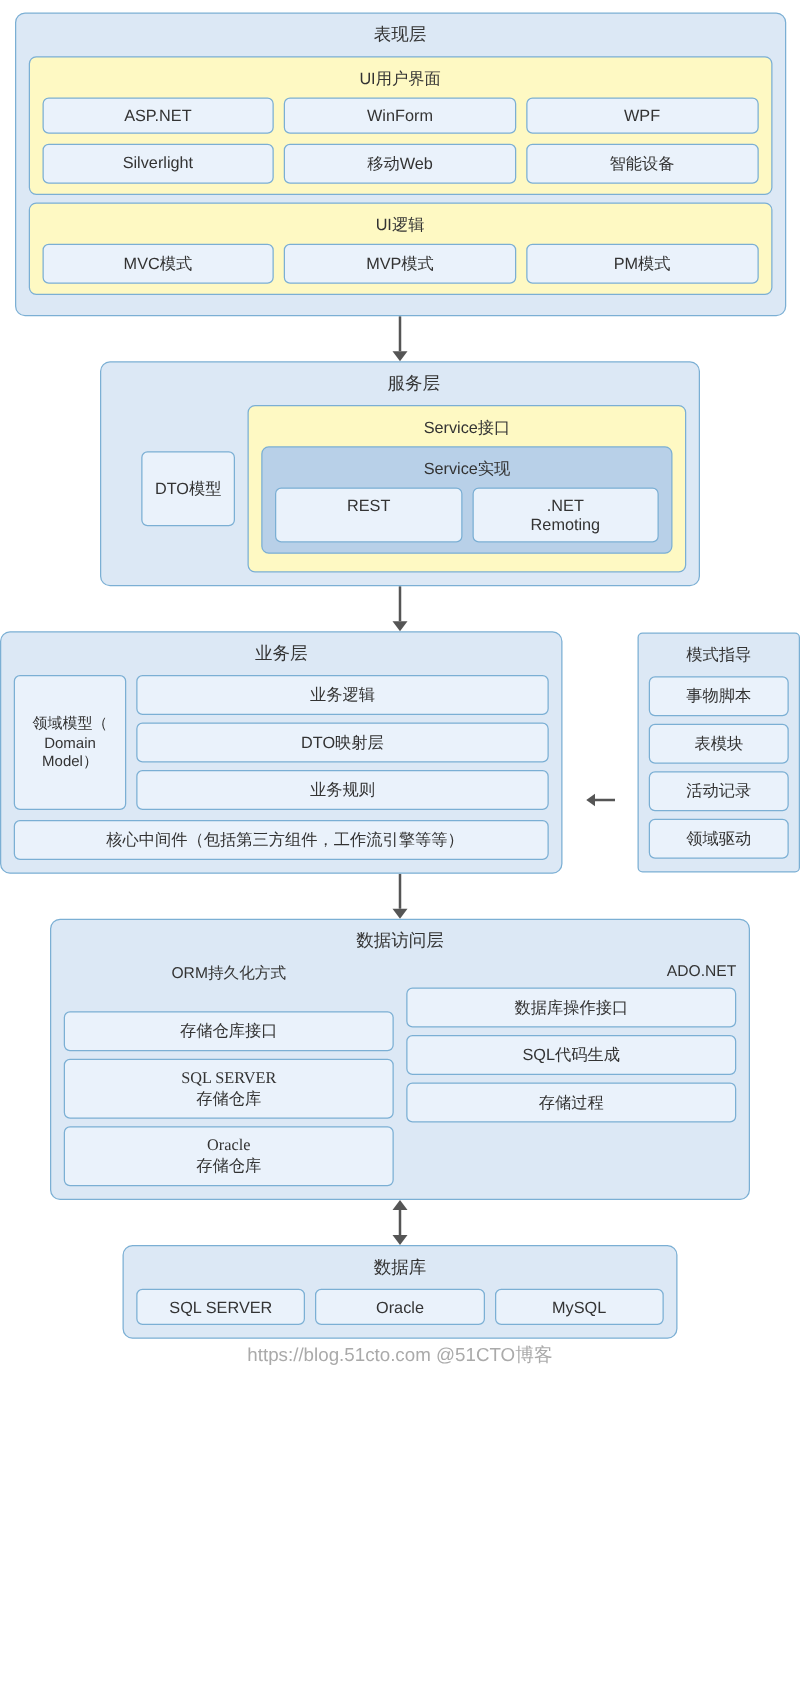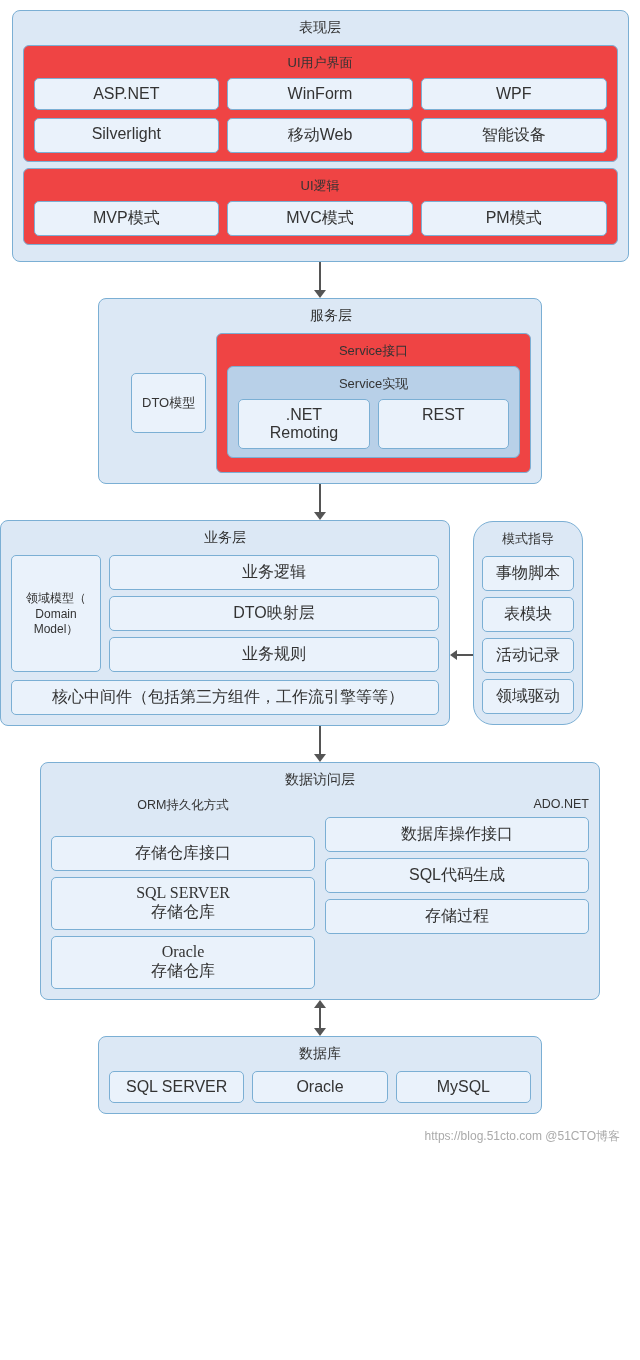--- a/index.html
+++ b/index.html
@@ -35,40 +35,40 @@
       text-align: center;
       font-size: 14px;
       margin-bottom: 8px;
       color: #333;
     }
 
     
     .inner-box {
       border: 1.5px solid #7bafd4;
       border-radius: 6px;
-      background: #ef4444;
+      background: #fef9c3;
       padding: 8px 10px;
       margin-bottom: 6px;
     }
 
     .inner-box-title {
       text-align: center;
       font-size: 13px;
       margin-bottom: 6px;
       color: #333;
     }
 
     
     .item-box {
       border: 1.5px solid #7bafd4;
       border-radius: 5px;
       background: #eaf2fb;
       padding: 6px 10px;
       text-align: center;
-      font-size: 16px;
+      font-size: 13px;
       color: #333;
       min-width: 70px;
     }
 
     
     .grid-3 {
       display: grid;
       grid-template-columns: repeat(3, 1fr);
       gap: 8px;
     }
@@ -97,24 +97,24 @@
     .arrow-head {
       width: 0;
       height: 0;
       border-left: 6px solid transparent;
       border-right: 6px solid transparent;
       border-top: 8px solid #555;
     }
 
     .side-panel {
       border: 1.5px solid #7bafd4;
-      border-radius: 20px;
+      border-radius: 4px;
       background: #dce8f5;
       padding: 8px 8px 10px 8px;
-      width: 110px;
+      width: 130px;
       flex-shrink: 0;
       display: flex;
       flex-direction: column;
       gap: 6px;
     }
 
     .side-panel-title {
       text-align: center;
       font-size: 13px;
       margin-bottom: 2px;
@@ -153,59 +153,59 @@
       <div class="grid-3">
         <div class="item-box">Silverlight</div>
         <div class="item-box">移动Web</div>
         <div class="item-box">智能设备</div>
       </div>
     </div>
 
     <div class="inner-box">
       <div class="inner-box-title">UI逻辑</div>
       <div class="grid-3">
+        <div class="item-box">MVC模式</div>
         <div class="item-box">MVP模式</div>
-        <div class="item-box">MVC模式</div>
         <div class="item-box">PM模式</div>
       </div>
     </div>
   </div>
 
   <div class="arrow-down" style="width:560px;">
     <div class="arrow-line"></div>
     <div class="arrow-head"></div>
   </div>
 
-  <div class="layer" style="width:444px;padding-left:32px;">
+  <div class="layer" style="width:480px;padding-left:32px;">
     <div class="layer-title">服务层</div>
     <div style="display:flex; flex-direction:row; gap:10px; align-items:flex-start;">
 
       <div class="item-box" style="padding: 20px 10px; font-size:13px; align-self:center;">DTO模型</div>
 
       <div class="inner-box" style="flex:1; margin-bottom:0;">
         <div class="inner-box-title">Service接口</div>
 
         <div class="inner-box" style="background:#b8d0e8;">
           <div class="inner-box-title">Service实现</div>
           <div class="grid-2">
+            <div class="item-box">REST</div>
             <div class="item-box" style="white-space:pre-line;">.NET
 Remoting</div>
-            <div class="item-box">REST</div>
           </div>
         </div>
       </div>
     </div>
   </div>
 
   <div class="arrow-down" style="width:560px;">
     <div class="arrow-line"></div>
     <div class="arrow-head"></div>
   </div>
 
-  <div style="display:flex; flex-direction:row; gap:0; width:640px; align-items:flex-start; justify-content:flex-start;">
+  <div style="display:flex; flex-direction:row; gap:0; width:640px; align-items:flex-start; justify-content:space-between;">
     <div class="layer" style="width:450px; flex-shrink:0;">
       <div class="layer-title">业务层</div>
 
       <div style="display:flex; flex-direction:row; gap:8px; margin-bottom:8px;">
 
         <div class="item-box" style="width:90px; font-size:12px; white-space:pre-line; padding:8px 6px; align-self:stretch; display:flex; align-items:center; justify-content:center;">领域模型（
 Domain
 Model）</div>
 
         <div style="flex:1; display:flex; flex-direction:column; gap:6px;">
@@ -274,18 +274,18 @@
 
   <div class="layer" style="width:444px;">
     <div class="layer-title">数据库</div>
     <div class="grid-3">
       <div class="item-box">SQL SERVER</div>
       <div class="item-box">Oracle</div>
       <div class="item-box">MySQL</div>
     </div>
   </div>
 
-  <div style="margin-top:14px; text-align:right; font-size:12px; color:#aaa; width:100%;">
+  <div style="margin-top:4px; text-align:center; font-size:15px; color:#aaa; width:100%;">
     <span>https://blog.51cto.com</span>
     <span>@51CTO博客</span>
   </div>
 
 </div>
 
 </body></html>

